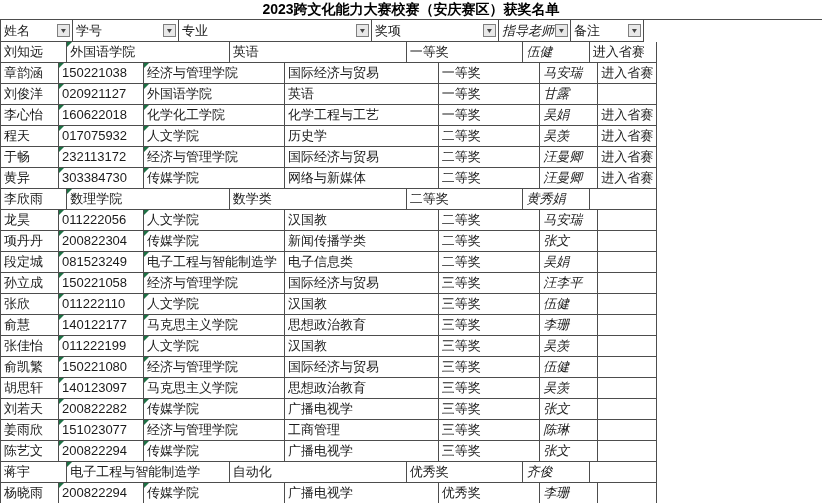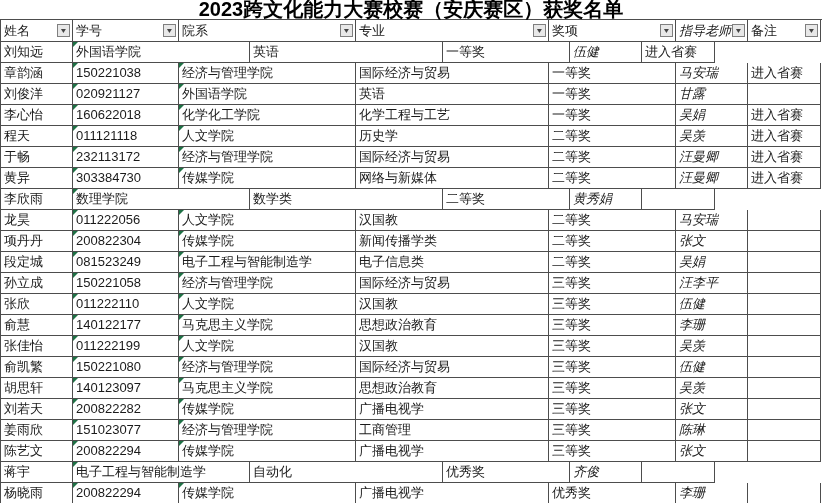--- a/index.html
+++ b/index.html
@@ -1,20 +1,20 @@
 <!DOCTYPE html>
 <html><head>
 <meta charset="utf-8">
 <style>
   html,body{margin:0;padding:0;background:#ffffff;}
   body{font-family:"Liberation Sans","DejaVu Sans",sans-serif;color:#1a1a1a;}
   .sheet{width:822px;height:503px;background:#fff;overflow:hidden;position:relative;}
-  .title{height:19px;line-height:19px;text-align:center;font-weight:bold;font-size:20px;color:#000;white-space:nowrap;}
+  .title{height:19px;line-height:19px;text-align:center;font-weight:bold;font-size:14px;color:#000;white-space:nowrap;}
   .tbl{width:822px;border-top:1px solid #4d4d4d;border-left:1px solid #4d4d4d;box-sizing:border-box;}
-  .row{display:flex;width:820px;}
+  .row{display:flex;width:656px;}
   .cell{position:relative;box-sizing:border-box;border-right:1px solid #4d4d4d;border-bottom:1px solid #4d4d4d;
         height:21px;line-height:20px;font-size:13px;padding:0 1px 0 3px;overflow:hidden;white-space:nowrap;background:#fff;}
   .hrow .cell{height:22px;line-height:21px;}
   .c0{width:72px;}.c1{width:106px;}.c2{width:177px;}.c3{width:193px;}.c4{width:127px;}.c5{width:72px;font-style:italic;}.c6{width:73px;}
   .filter-btn{position:absolute;right:2px;top:4px;width:13px;height:13px;background:#e8e8e8;border:1px solid #7f7f7f;
         box-sizing:border-box;display:flex;align-items:center;justify-content:center;cursor:pointer;}
   .filter-btn span{font-size:7px;line-height:7px;color:#444;transform:scaleX(1.2);}
   .triangle{position:absolute;left:0;top:0;width:0;height:0;
         border-top:5px solid #1e7145;border-right:5px solid transparent;}
   .txt{position:relative;}
@@ -32,26 +32,20 @@
         <span class="filter-btn">
             <span>▼</span>
           </span>
       </div>
       <div class="cell c1">
         <span class="txt">学号</span>
         <span class="filter-btn">
             <span>▼</span>
           </span>
       </div>
-      <div class="cell c2">
-        <span class="txt">院系</span>
-        <span class="filter-btn">
-            <span>▼</span>
-          </span>
-      </div>
       <div class="cell c3">
         <span class="txt">专业</span>
         <span class="filter-btn">
             <span>▼</span>
           </span>
       </div>
       <div class="cell c4">
         <span class="txt">奖项</span>
         <span class="filter-btn">
             <span>▼</span>
@@ -101,21 +95,21 @@
           <div class="cell c0"><span class="txt">李心怡</span></div>
           <div class="cell c1"><span class="triangle"></span><span class="txt">160622018</span></div>
           <div class="cell c2"><span class="triangle"></span><span class="txt">化学化工学院</span></div>
           <div class="cell c3"><span class="txt">化学工程与工艺</span></div>
           <div class="cell c4"><span class="txt">一等奖</span></div>
           <div class="cell c5"><span class="txt">吴娟</span></div>
           <div class="cell c6"><span class="txt">进入省赛</span></div>
         </div>
         <div class="row">
           <div class="cell c0"><span class="txt">程天</span></div>
-          <div class="cell c1"><span class="triangle"></span><span class="txt">011121118</span></div>
+          <div class="cell c1"><span class="triangle"></span><span class="txt">017075932</span></div>
           <div class="cell c2"><span class="triangle"></span><span class="txt">人文学院</span></div>
           <div class="cell c3"><span class="txt">历史学</span></div>
           <div class="cell c4"><span class="txt">二等奖</span></div>
           <div class="cell c5"><span class="txt">吴羡</span></div>
           <div class="cell c6"><span class="txt">进入省赛</span></div>
         </div>
         <div class="row">
           <div class="cell c0"><span class="txt">于畅</span></div>
           <div class="cell c1"><span class="triangle"></span><span class="txt">232113172</span></div>
           <div class="cell c2"><span class="triangle"></span><span class="txt">经济与管理学院</span></div>

